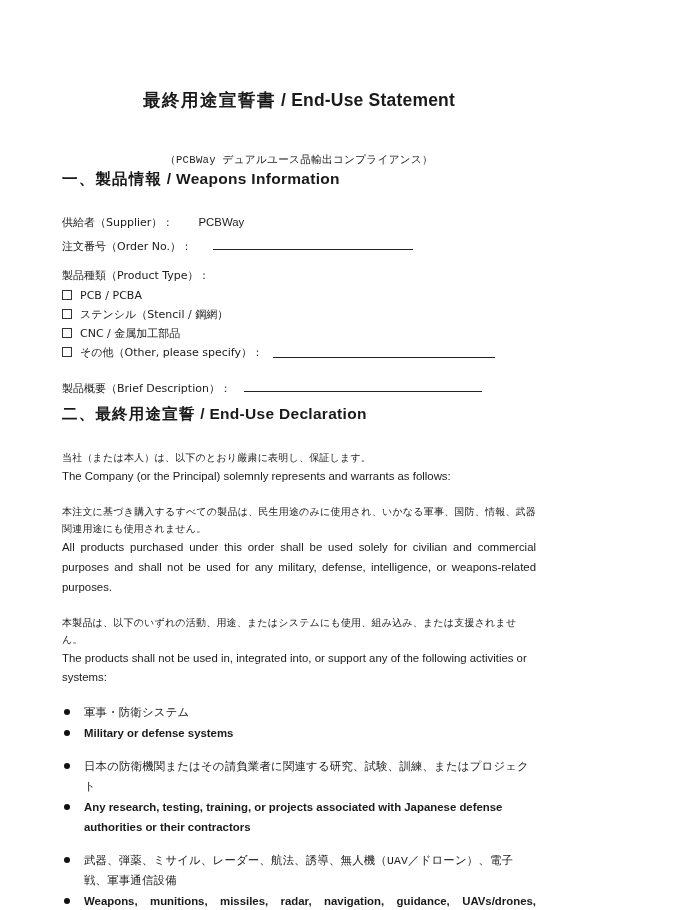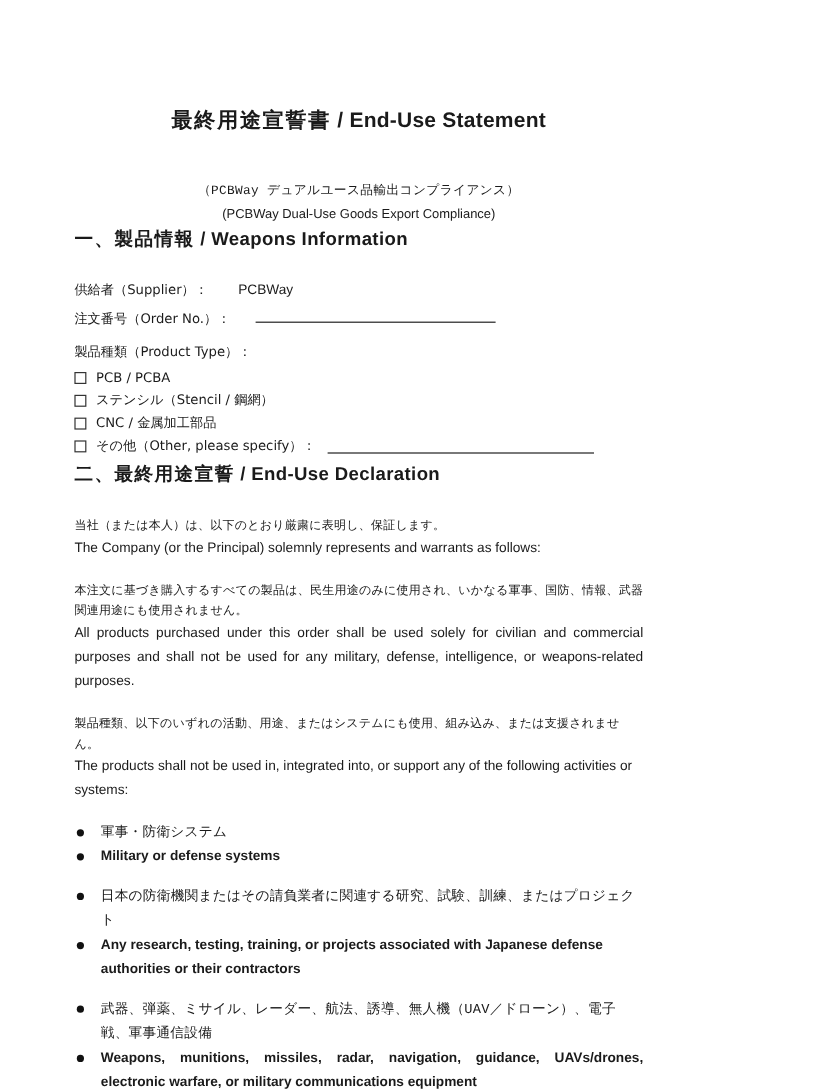--- a/index.html
+++ b/index.html
@@ -85,21 +85,21 @@
     height: 10px;
     vertical-align: baseline;
   }
   .bl-200 { width: 200px; margin-left: 18px; }
   .bl-222 { width: 222px; margin-left: 10px; }
   .bl-238 { width: 238px; margin-left: 10px; }
   .ptype { margin-top: 16px; margin-bottom: 8px; }
 
   .check-row {
     display: flex;
-    align-items: center;
+    align-items: flex-start;
     margin-bottom: 7px;
     font-size: 11.2px;
   }
   .box {
     display: inline-block;
     width: 8px;
     height: 8px;
     border: 1px solid #333;
     margin-right: 8px;
     flex: none;
@@ -169,21 +169,20 @@
 
 <div class="page">
 
   <div class="doc-title">
     <span class="jp">最終用途宣誓書</span>
     <span>/ End-Use Statement</span>
   </div>
 
   <div class="subtitle">
     <span class="jp-sub">（PCBWay デュアルユース品輸出コンプライアンス）</span>
-    <span class="line2">(PCBWay Dual-Use Goods Export Compliance)</span>
   </div>
 
   <h2 class="section s1">
     <span class="jp">一、製品情報</span>
     <span>/ Weapons Information</span>
   </h2>
 
   <div class="block1">
 
     <div class="row">
@@ -214,20 +213,24 @@
       <span class="box"></span>
       <span class="jp-t">CNC / 金属加工部品</span>
     </div>
 
     <div class="check-row">
       <span class="box"></span>
       <span class="jp-t">その他（Other, please specify）：</span>
       <span class="blank-line bl-222"></span>
     </div>
 
+    <div class="row" style="margin-top:22px">
+      <span class="jp-t">製品概要（Brief Description）：</span>
+      <span class="blank-line bl-238"></span>
+    </div>
 
   </div>
 
   <h2 class="section s2">
     <span class="jp">二、最終用途宣誓</span>
     <span>/ End-Use Declaration</span>
   </h2>
 
   <div class="decl">
 
@@ -235,21 +238,21 @@
       <span class="jp-p">当社（または本人）は、以下のとおり厳粛に表明し、保証します。</span>
       <span class="en-p">The Company (or the Principal) solemnly represents and warrants as follows:</span>
     </p>
 
     <p>
       <span class="jp-p just">本注文に基づき購入するすべての製品は、民生用途のみに使用され、いかなる軍事、国防、情報、武器関連用途にも使用されません。</span>
       <span class="en-p en-just">All products purchased under this order shall be used solely for civilian and commercial purposes and shall not be used for any military, defense, intelligence, or weapons-related purposes.</span>
     </p>
 
     <p>
-      <span class="jp-p">製品種類、以下のいずれの活動、用途、またはシステムにも使用、組み込み、または支援されません。</span>
+      <span class="jp-p">本製品は、以下のいずれの活動、用途、またはシステムにも使用、組み込み、または支援されません。</span>
       <span class="en-p">The products shall not be used in, integrated into, or support any of the following activities or systems:</span>
     </p>
 
     <ul class="bullets">
       <li>
         <span class="bul"></span>
         <span class="jp-b">軍事・防衛システム</span>
         <span class="en-b">
           <span class="bul2"></span>
           <span>Military or defense systems</span>

